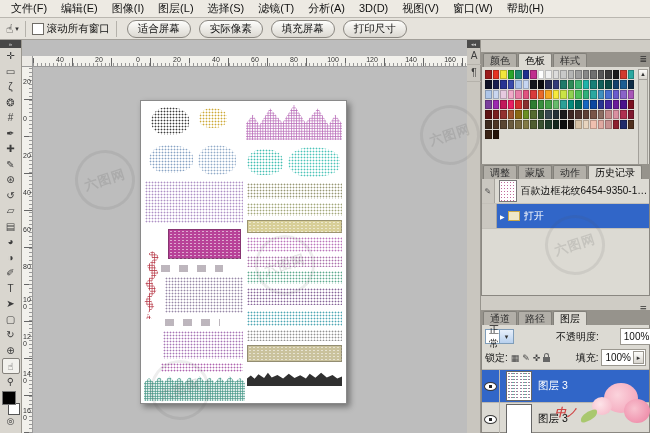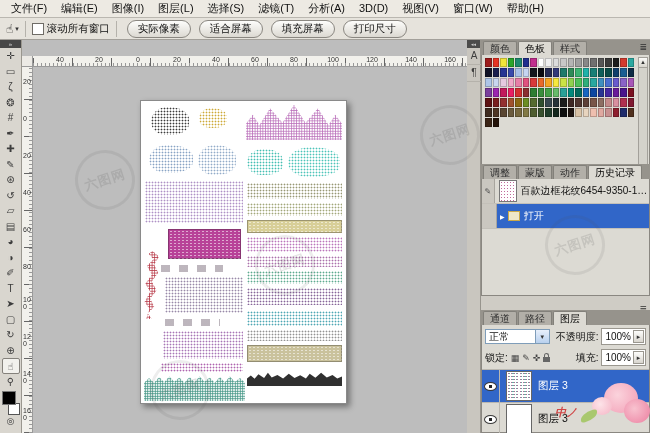--- a/index.html
+++ b/index.html
@@ -82,21 +82,21 @@
 
   
   .collapsedock{position:absolute;left:467px;top:40px;width:14px;bottom:0;background:#c9c6bf;
                 border-right:1px solid #97948d;box-sizing:border-box;z-index:5}
   .dockhead{height:8px;background:#4b4b4b;color:#ccc;font-size:5px;text-align:center;line-height:8px;overflow:hidden}
   .dock-icons .tool{width:14px;height:16px;line-height:16px;border-bottom:1px solid #b5b2ab;font-size:10px}
 
   
   .rightdock{position:absolute;left:481px;top:40px;right:0;bottom:0;background:#cfccc5;z-index:5}
   .panel{position:absolute;left:0;right:0}
-  #panel-swatches{top:0;height:138px}
+  #panel-swatches{top:12px;height:138px}
   #panel-history{top:124px;height:132px}
   #panel-layers{top:270px;height:123px}
   .ptabs{height:15px;background:#96938c;display:flex;align-items:flex-end;padding-left:2px;position:relative}
   .ptab{font-size:10px;color:#2e2e2e;background:#b2afa8;border:1px solid #82807a;border-bottom:none;
         padding:0 6px;height:13px;line-height:13px;margin-right:1px;border-radius:2px 2px 0 0;white-space:nowrap}
   .ptab.active{background:#dcdad3;color:#000}
   .pmenu{position:absolute;right:3px;top:2px;font-size:9px;color:#2e2e2e}
   .pbody{position:absolute;left:0;right:0;top:15px;bottom:0;background:#dcdad3;
          border:1px solid #8a8781;border-top:none;box-sizing:border-box}
 
@@ -111,21 +111,21 @@
   .hist-well{width:14px;align-self:stretch;background:#cac7c0;border-right:1px solid #a8a59e;
              display:flex;align-items:center;justify-content:center;font-size:8px;color:#555}
   .hist-thumb{width:16px;height:20px;background:#fff;border:1px solid #777;margin:0 4px;flex:none;
               background-image:radial-gradient(#c06a9a .6px,transparent 1px);background-size:3px 3px}
   .hist-label{font-size:10px;white-space:nowrap;overflow:hidden;text-overflow:ellipsis}
   .hist-row.selected{background:#3166c8}
   .hist-row.selected .hist-label{color:#fff}
   .tri{font-size:6px;color:#fff;margin:0 3px}
   .file-ico{width:10px;height:8px;background:#efe7c8;border:1px solid #caa94a;margin-right:4px;flex:none}
 
-  .blend-row{display:flex;align-items:center;padding:3px 3px 2px;gap:3px}
+  .blend-row{display:flex;align-items:center;padding:3px 3px 2px;gap:21px}
   .combo{display:flex;align-items:center;width:82px;height:15px;background:#fff;border:1px solid #7f9db9;box-sizing:border-box}
   .combo-label{flex:1;font-size:10px;padding-left:3px}
   .combo-btn{width:13px;height:13px;background:linear-gradient(#e8f0fb,#b8d0ee);border-left:1px solid #7f9db9;
              font-size:7px;text-align:center;line-height:13px;color:#333}
   .fld-label{font-size:10px;white-space:nowrap}
   .val-box{display:flex;align-items:center;height:15px;background:#fff;border:1px solid #9a978f;
            padding:0 1px 0 3px;font-size:10px;gap:2px}
   .val-arr{font-size:7px;color:#333;background:linear-gradient(#fdfdfb,#d8d5ce);border:1px solid #9a978f;
            width:9px;height:11px;line-height:11px;text-align:center}
   .lock-row{display:flex;align-items:center;padding:2px 3px 3px;gap:3px;border-bottom:1px solid #bab7b0}
@@ -180,22 +180,22 @@
 <div class="optionsbar">
   <div class="tool-preset">
     <span>☝</span>
     <span class="caret">▾</span>
   </div>
   <span class="vsep"></span>
   <span class="checkbox"></span>
   <span class="opt-label">滚动所有窗口</span>
   <span class="vsep"></span>
   <div style="display:flex">
+      <div class="opt-btn">适合屏幕</div>
       <div class="opt-btn">实际像素</div>
-      <div class="opt-btn">适合屏幕</div>
       <div class="opt-btn">填充屏幕</div>
       <div class="opt-btn">打印尺寸</div>
     </div>
 </div>
 
 <div class="toolbar">
   <div class="toolbar-header">»</div>
   <div class="tools">
       <div class="tool">✛</div>
       <div class="tool">▭</div>

